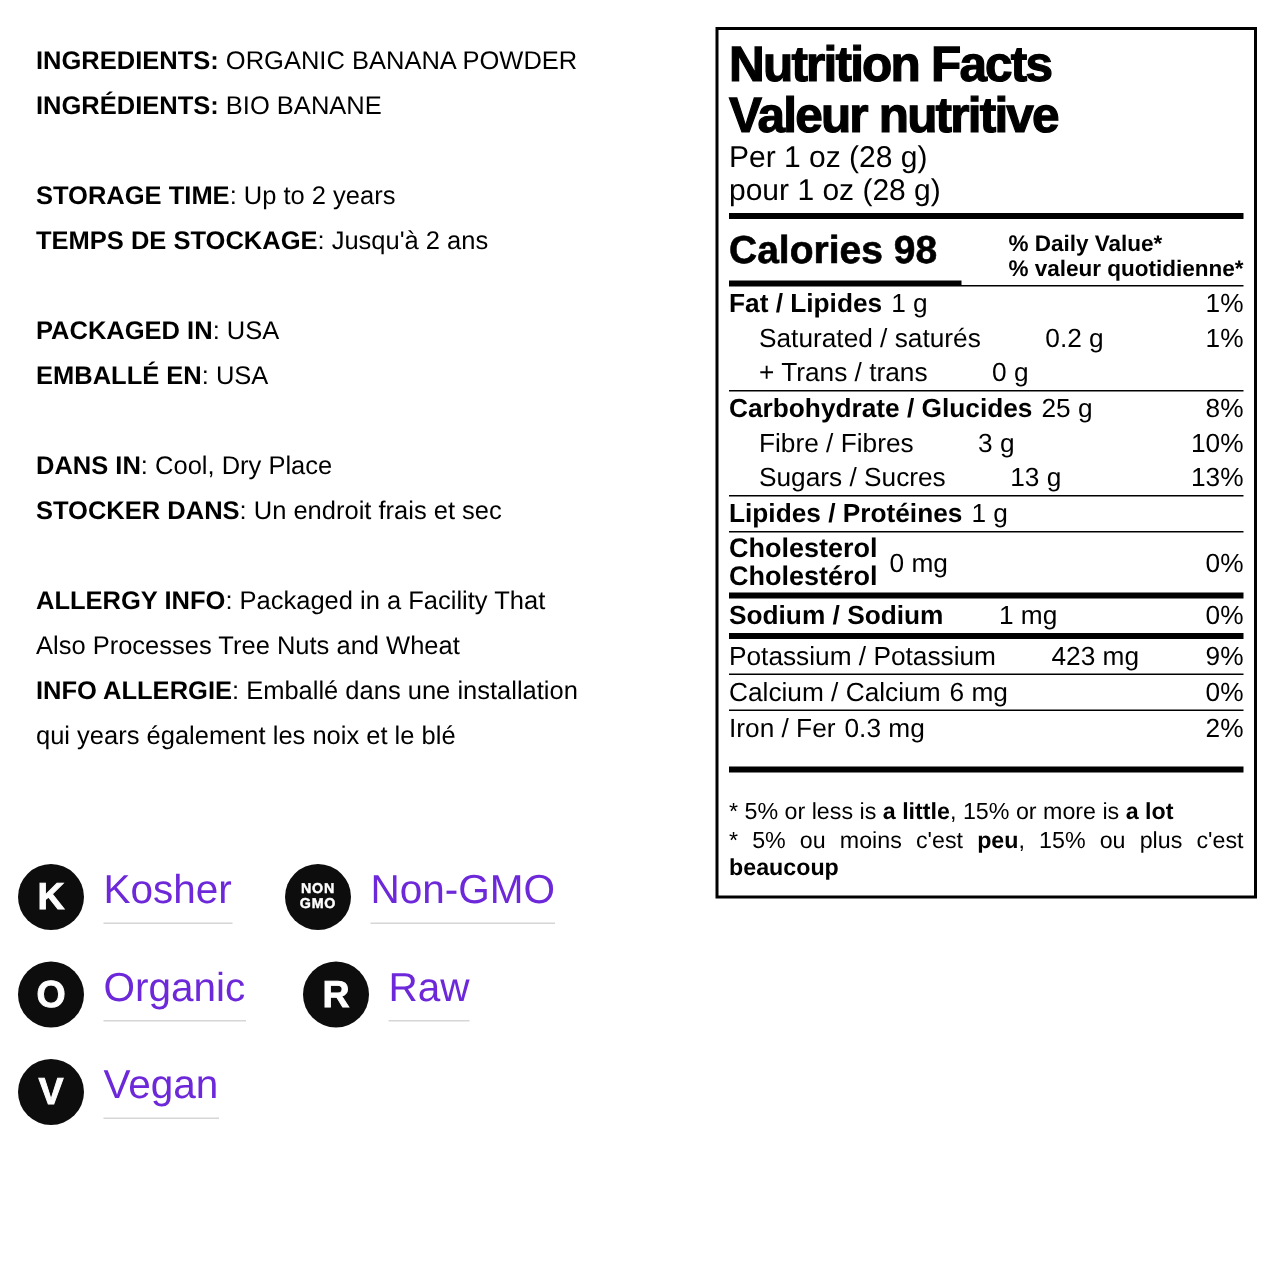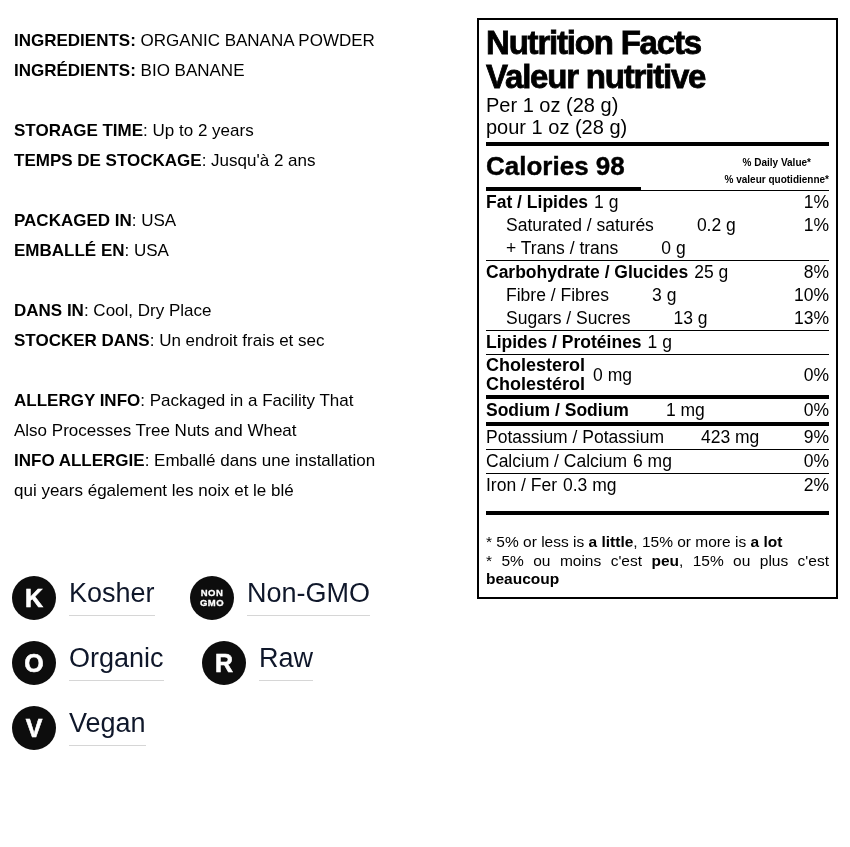--- a/index.html
+++ b/index.html
@@ -1,32 +1,32 @@
 <!DOCTYPE html>
 <html><head>
 <meta charset="utf-8">
 <style>
   * { margin:0; padding:0; box-sizing:border-box; }
   html,body { width:850px; height:847px; background:#ffffff; font-family:"Liberation Sans", sans-serif; color:#000; overflow:hidden; }
 
   
-  .info-col { position:absolute; left:14px; top:26px; width:462px; }
+  .info-col { position:absolute; left:24px; top:26px; width:462px; }
   .info-block { margin-bottom:30px; }
   .info-line { font-size:17px; line-height:30px; white-space:nowrap; }
   .info-line .lbl { font-weight:700; }
 
   
   .nf-panel { position:absolute; left:477px; top:18px; width:361px; border:2px solid #000; background:#fff; padding:6px 7px 8px 7px; }
   .nf-title { font-size:33px; line-height:34px; font-weight:700; letter-spacing:-1.2px; -webkit-text-stroke:0.8px #000; }
   .nf-serving { font-size:20px; line-height:22px; }
   .bar-thick { height:4px; background:#000; margin:4px 0 2px 0; }
 
   .cal-row { display:flex; align-items:flex-end; padding:3px 0 0 0; }
   .cal-left { font-size:26px; font-weight:700; -webkit-text-stroke:0.4px #000; border-bottom:3px solid #000; padding-bottom:5px; padding-right:16px; }
-  .cal-right { margin-left:auto; text-align:center; font-size:10px; font-weight:700; line-height:17px; padding-bottom:2px; }
+  .cal-right { margin-left:auto; text-align:left; font-size:15px; font-weight:700; line-height:17px; padding-bottom:2px; }
 
   .nrow { display:flex; align-items:baseline; font-size:17.5px; line-height:21px; padding:1px 0; }
   .nrow .nm { white-space:nowrap; }
   .nrow .b { font-weight:700; }
   .nrow .amt { margin-left:6px; white-space:nowrap; }
   .nrow .dv { margin-left:auto; white-space:nowrap; }
   .ind { padding-left:20px;gap:37px; }
   .sep-thin { border-top:1.5px solid #000; }
   .sep-thick { border-top:4px solid #000;gap:31px; }
 
@@ -40,21 +40,21 @@
   .footnote b { font-weight:700; }
 
   
   .badges { position:absolute; left:12px; top:576px; }
   .badge-row { display:flex; margin-bottom:21px; }
   .badge { display:flex; align-items:center; width:178px; }
   .badge.wide { width:auto; }
   .badge-circle { width:44px; height:44px; border-radius:50%; background:#0d0d0d; color:#fff; display:flex; flex-direction:column; align-items:center; justify-content:center; font-weight:900; flex:0 0 44px; }
   .badge-circle .big { font-size:25px; line-height:25px; -webkit-text-stroke:0.6px #fff; }
   .badge-circle .tiny { font-size:9.5px; line-height:10px; letter-spacing:0.5px; -webkit-text-stroke:0.3px #fff; }
-  .badge-label { margin-left:13px; font-size:27px; color:#0f172a; border-bottom:1.5px solid #d6d6d6; padding-bottom:8px; line-height:27px; }
+  .badge-label { margin-left:13px; font-size:27px; color:#6d28d9; border-bottom:1.5px solid #d6d6d6; padding-bottom:8px; line-height:27px; }
 </style>
 </head>
 <body>
 
 <div class="info-col">
   <div class="info-block">
     <div class="info-line"><span class="lbl">INGREDIENTS:</span><span> ORGANIC BANANA POWDER</span></div>
     <div class="info-line"><span class="lbl">INGRÉDIENTS:</span><span> BIO BANANE</span></div>
   </div>
   <div class="info-block">

